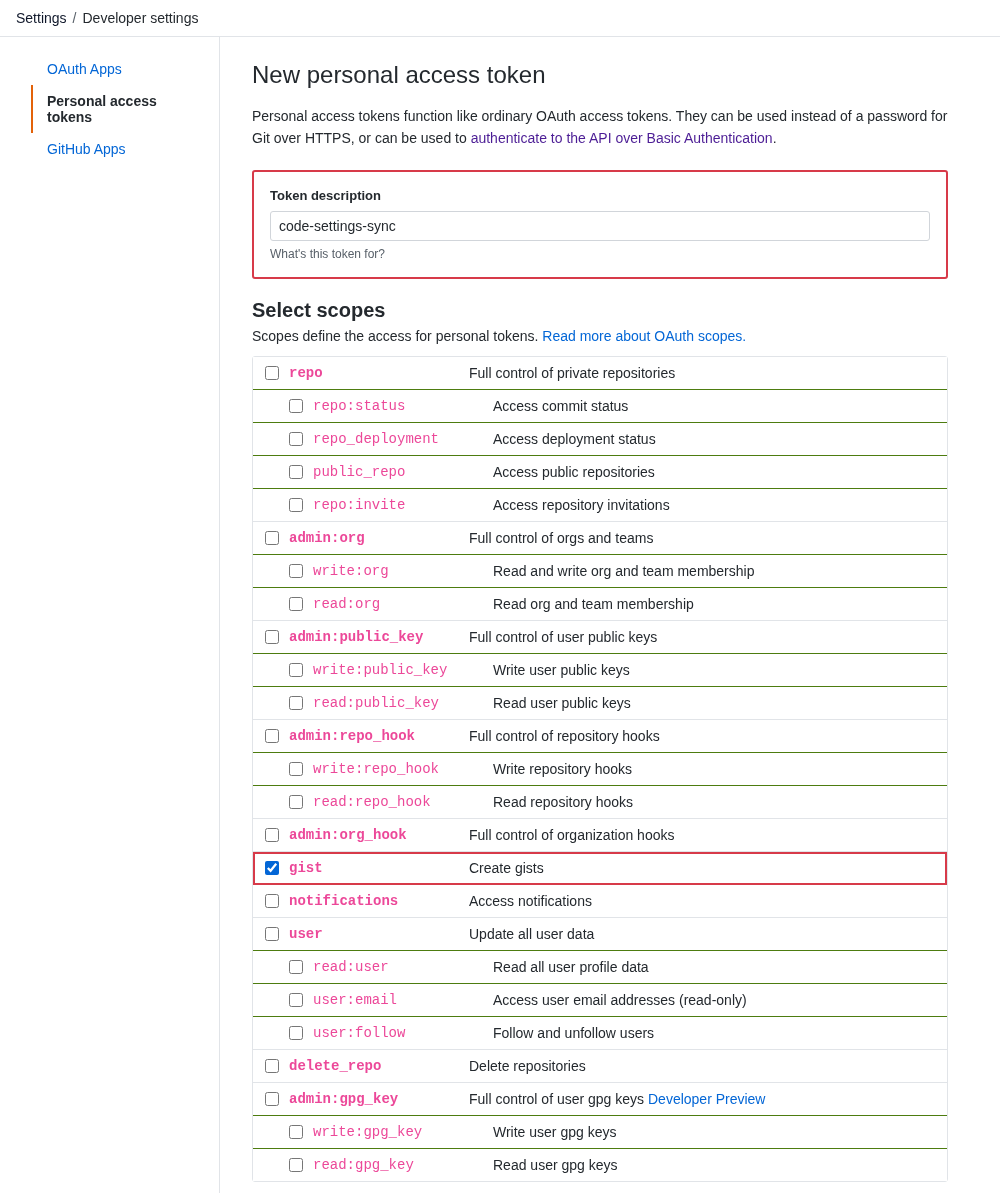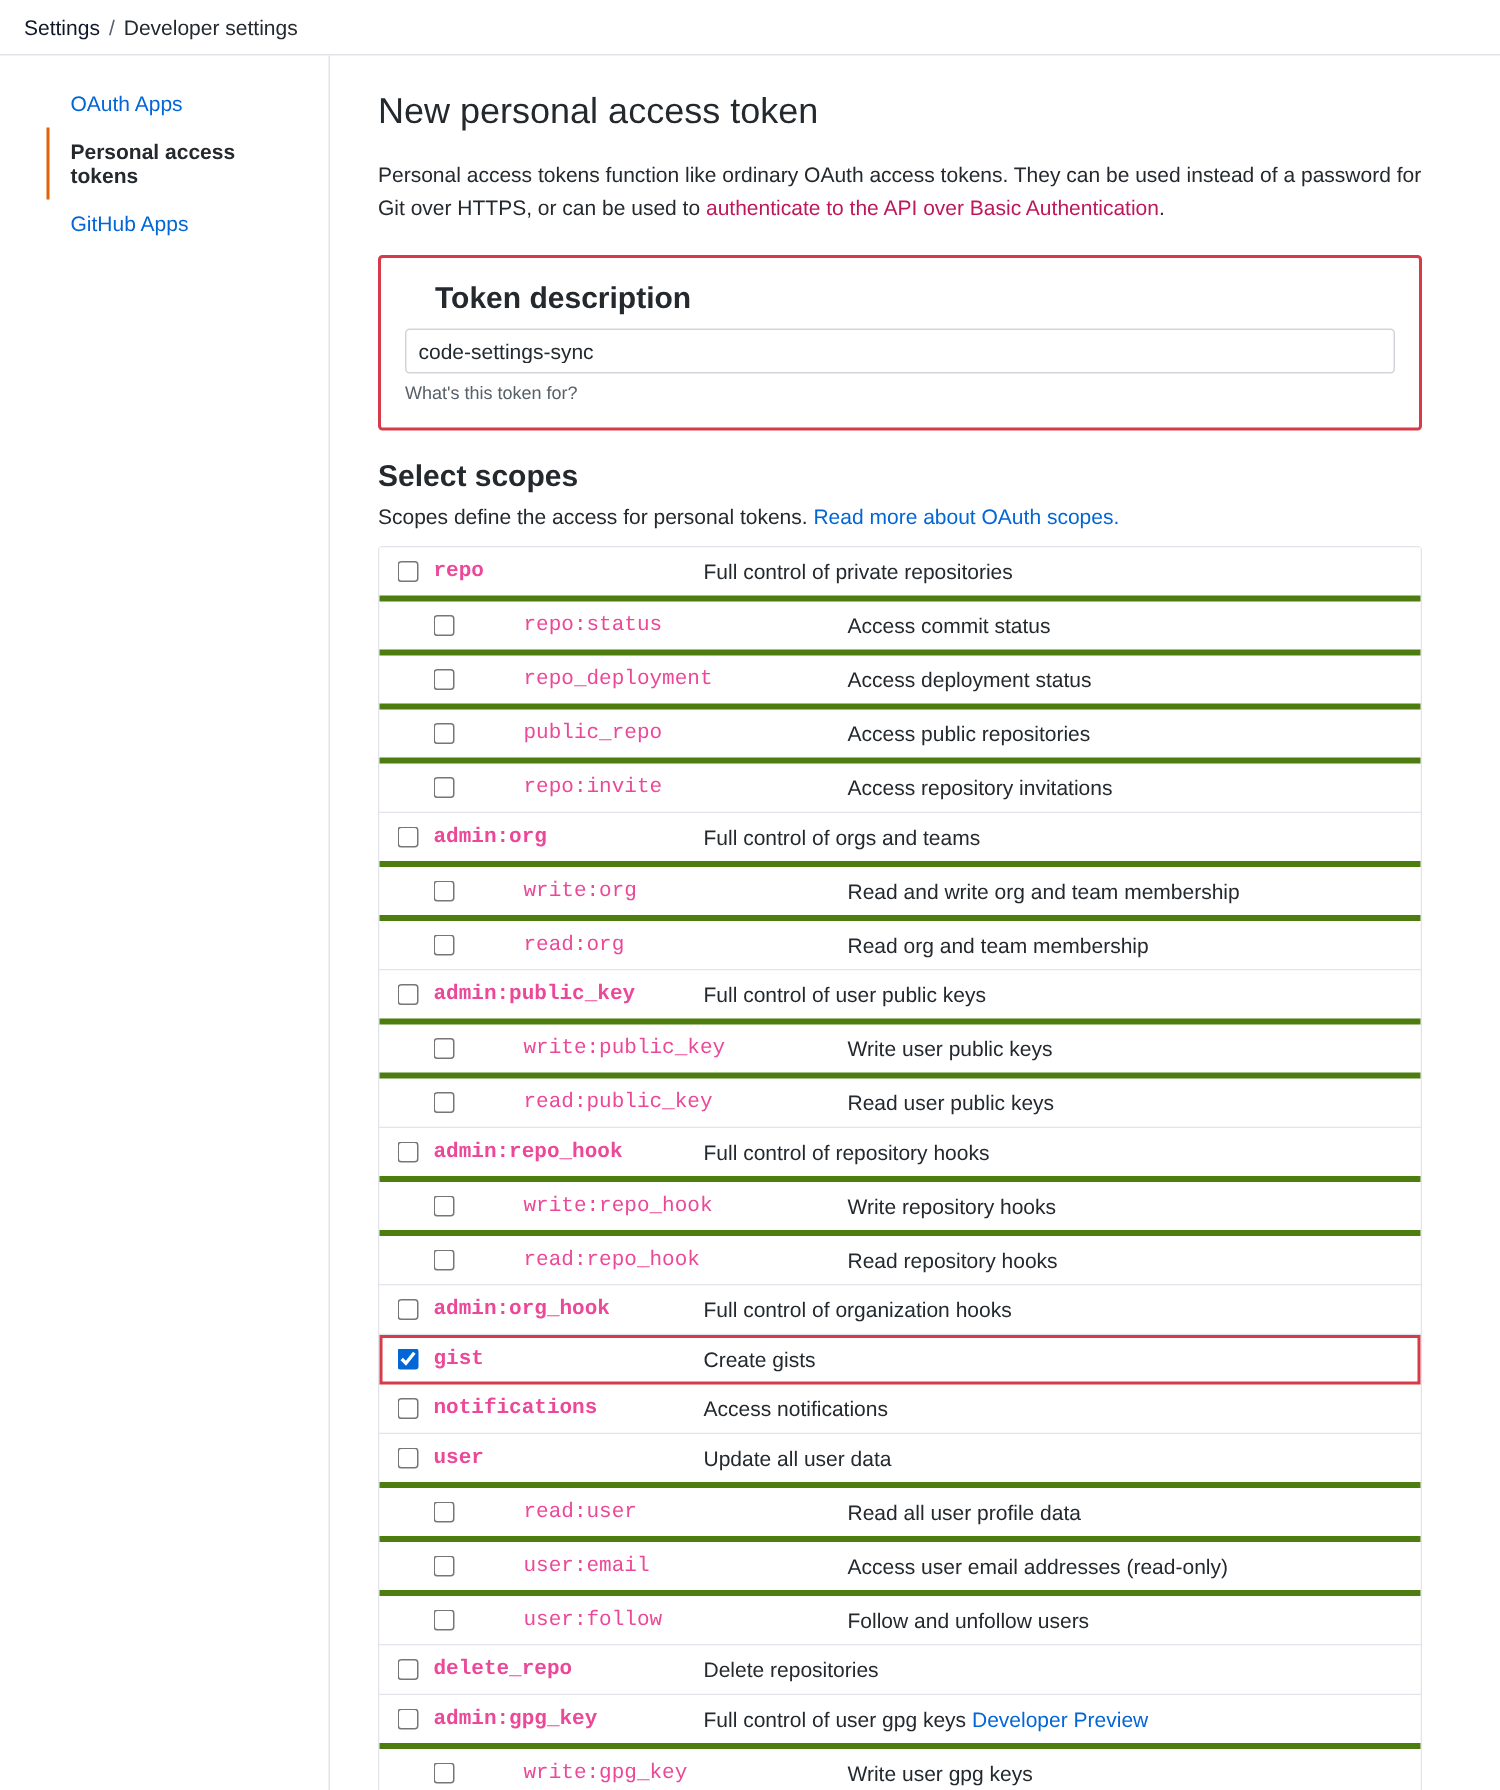--- a/index.html
+++ b/index.html
@@ -14,24 +14,24 @@
 
     .sidebar { width: 220px; padding: 16px 0; border-right: 1px solid #e1e4e8; flex-shrink: 0; }
     .sidebar-item { display: block; padding: 8px 16px; color: #0366d6; text-decoration: none; font-size: 14px; cursor: pointer; margin-left: 31px; }
     .sidebar-item.active { color: #24292e; font-weight: 600; border-left: 2px solid #e36209; padding-left: 14px; }
 
     .main { flex: 1; padding: 24px 32px; max-width: 760px; }
 
     h1 { font-size: 24px; font-weight: 400; margin-bottom: 16px; color: #24292e; }
 
     .intro-text { font-size: 14px; color: #24292e; margin-bottom: 20px; line-height: 1.6; }
-    .intro-text a { color: #be185d; text-decoration: none; }
+    .intro-text a { color: #4c1d95; text-decoration: none; }
 
     .token-description-box { border: 2px solid #d73a49; border-radius: 3px; padding: 16px; margin-bottom: 20px; }
-    .token-description-box label { display: block; font-weight: 600; font-size: 20px; margin-bottom: 8px; margin-left: 20px; }
+    .token-description-box label { display: block; font-weight: 600; font-size: 13px; margin-bottom: 8px; }
     .token-description-box input { width: 100%; padding: 6px 8px; border: 1px solid #d1d5da; border-radius: 3px; font-size: 14px; color: #24292e; outline: none; }
     .token-description-box .hint { font-size: 12px; color: #586069; margin-top: 6px; }
 
     h2.scopes-title { font-size: 20px; font-weight: 600; margin-bottom: 6px; }
     .scopes-desc { font-size: 14px; color: #24292e; margin-bottom: 12px; }
     .scopes-desc a { color: #0366d6; text-decoration: none; }
 
     .scopes-table { border: 1px solid #e1e4e8; border-radius: 3px; width: 100%; }
     .scope-group { border-bottom: 1px solid #e1e4e8; }
     .scope-group:last-child { border-bottom: none; }
@@ -39,21 +39,21 @@
     .scope-row { display: flex; align-items: center; padding: 8px 12px; }
     .scope-row.parent { background: #fff; }
     .scope-row.child { padding-left: 36px; background: #fff; }
 
     .scope-checkbox { width: 14px; height: 14px; margin-right: 10px; flex-shrink: 0; cursor: pointer; accent-color: #0366d6; }
 
     .scope-name { min-width: 180px; font-size: 14px; color: #ec4899; font-family: "SFMono-Regular", Consolas, "Liberation Mono", Menlo, monospace; }
     .scope-name.bold { font-weight: 600; }
     .scope-desc { font-size: 14px; color: #24292e; flex: 1; }
 
-    .divider-row { border-top: 4px solid #4d7c0f; gap: 36px; }
+    .divider-row { border-top: 1px solid #4d7c0f; }
   </style>
 </head>
 <body>
 
 <div>
   <div class="breadcrumb">
     <a href="#">Settings</a>
     <span class="breadcrumb-sep">/</span>
     <span class="breadcrumb-current">Developer settings</span>
   </div>

